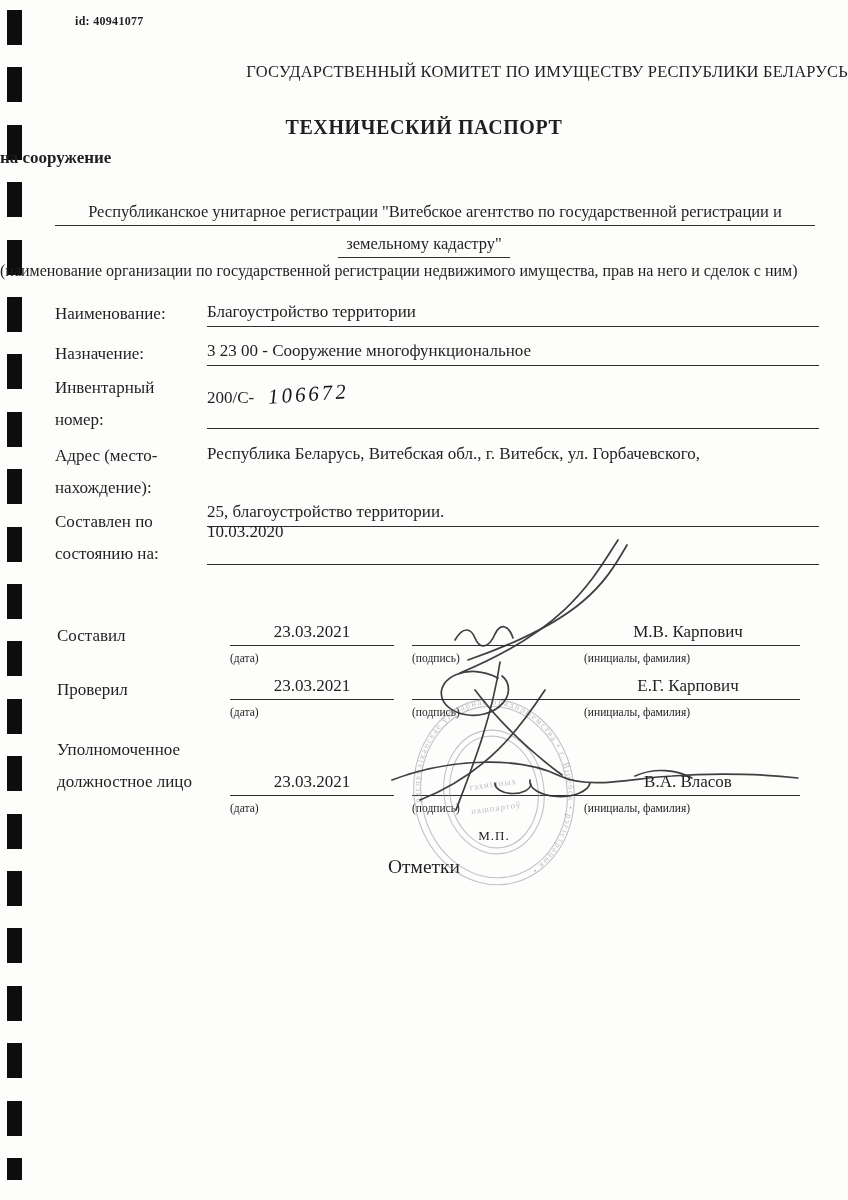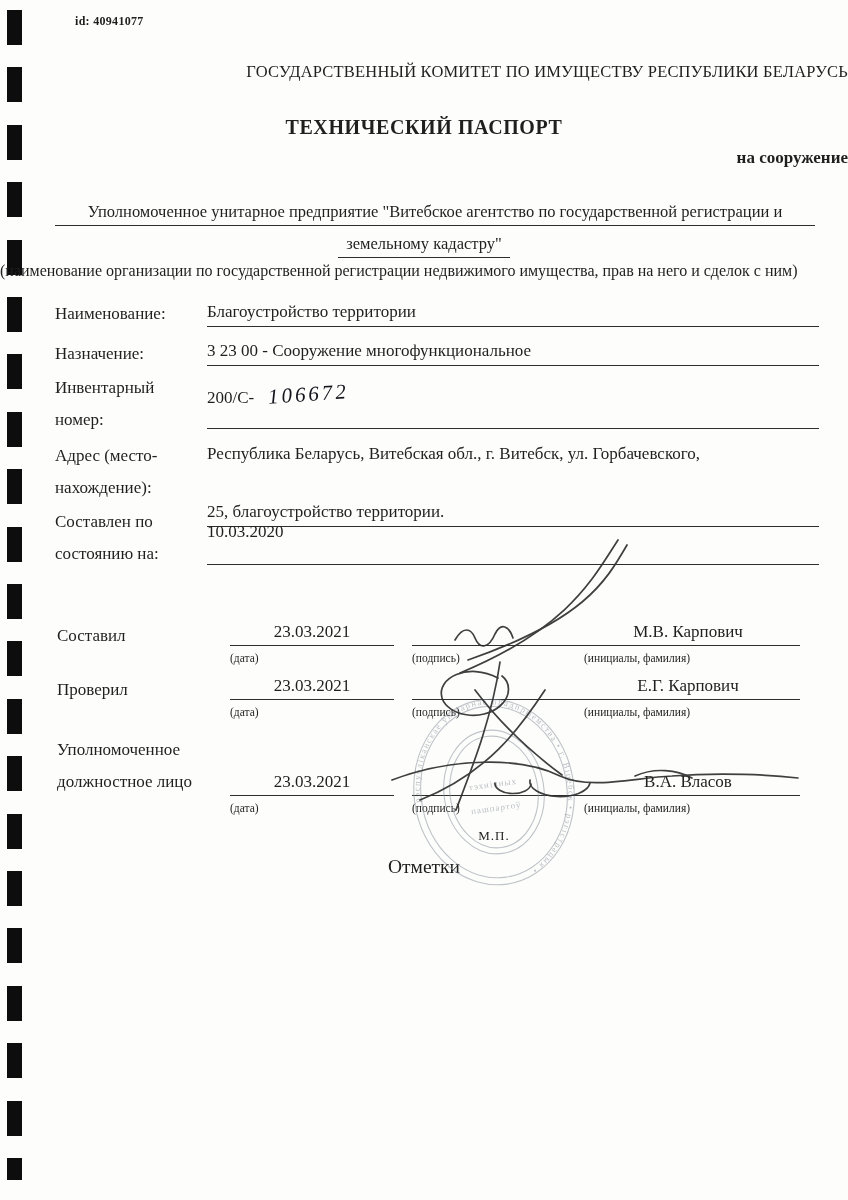--- a/index.html
+++ b/index.html
@@ -12,21 +12,21 @@
   .abs{position:absolute;}
   
   .binder{
     position:absolute;left:7px;top:10px;width:15px;height:1170px;
     background:repeating-linear-gradient(180deg,#0d0d0d 0 35px,transparent 35px 57.4px);
     filter:blur(.3px);
   }
   .docid{left:75px;top:14px;font-size:12px;font-weight:bold;letter-spacing:.3px;}
   .committee{left:0;right:0;top:62px;text-align:right;font-size:16.5px;letter-spacing:.2px;}
   .title{left:0;right:0;top:116px;text-align:center;font-size:20px;font-weight:bold;letter-spacing:.6px;}
-  .subtitle{left:0;right:0;top:148px;text-align:right;font-size:17px;font-weight:bold;}
+  .subtitle{left:0;right:0;top:148px;text-align:left;font-size:17px;font-weight:bold;}
   .org1{left:55px;width:760px;top:202px;text-align:center;font-size:16.5px;border-bottom:1.6px solid #2e2e2e;padding-bottom:3px;}
   .org2wrap{left:0;right:0;top:234px;text-align:center;font-size:16.5px;}
   .org2wrap span{display:inline-block;border-bottom:1.6px solid #2e2e2e;padding:0 8px 3px 8px;}
   .orgcap{left:0;right:0;top:262px;font-size:16px;}
   
   .flabel{left:55px;width:152px;font-size:17px;line-height:32px;}
   .fvalue{left:207px;width:612px;font-size:17px;line-height:24px;}
   .uline{border-bottom:1.6px solid #2e2e2e;}
   .handwritten{
     display:inline-block;font-style:italic;font-size:21px;letter-spacing:3px;
@@ -51,21 +51,21 @@
 <body>
 
 <div class="binder"></div>
 
 <div class="abs docid">id: 40941077</div>
 
 <div class="abs committee">ГОСУДАРСТВЕННЫЙ КОМИТЕТ ПО ИМУЩЕСТВУ РЕСПУБЛИКИ БЕЛАРУСЬ</div>
 <div class="abs title">ТЕХНИЧЕСКИЙ ПАСПОРТ</div>
 <div class="abs subtitle">на сооружение</div>
 
-<div class="abs org1">Уполномоченное унитарное предприятие "Витебское агентство по государственной регистрации и</div>
+<div class="abs org1">Республиканское унитарное регистрации "Витебское агентство по государственной регистрации и</div>
 <div class="abs org2wrap">
   <span>земельному кадастру"</span>
 </div>
 <div class="abs orgcap">(наименование организации по государственной регистрации недвижимого имущества, прав на него и сделок с ним)</div>
 
 <div class="abs flabel" style="top:298px">Наименование:</div>
 <div class="abs fvalue uline" style="top:300px;height:26px;">Благоустройство территории</div>
 
 <div class="abs flabel" style="top:338px">Назначение:</div>
 <div class="abs fvalue uline" style="top:339px;height:26px;">3 23 00 - Сооружение многофункциональное</div>

